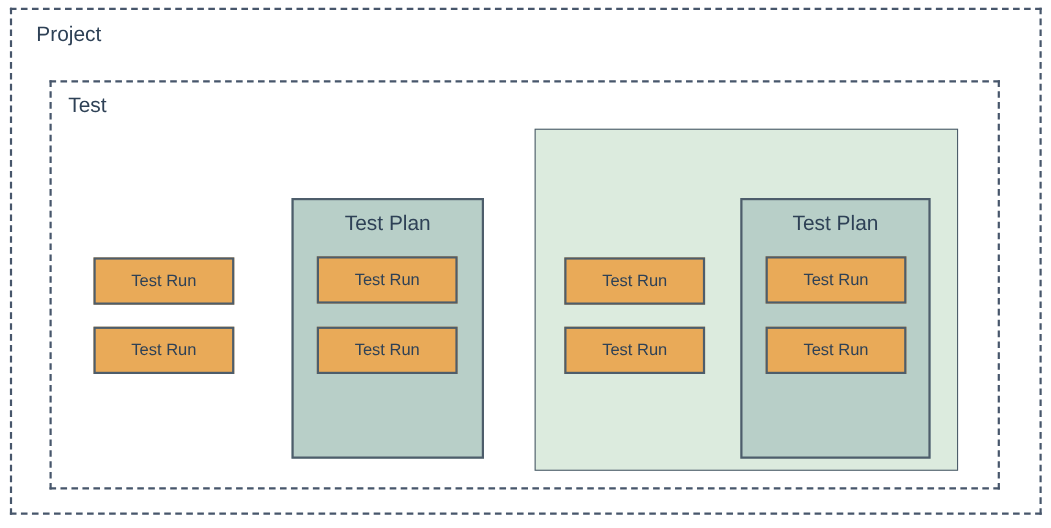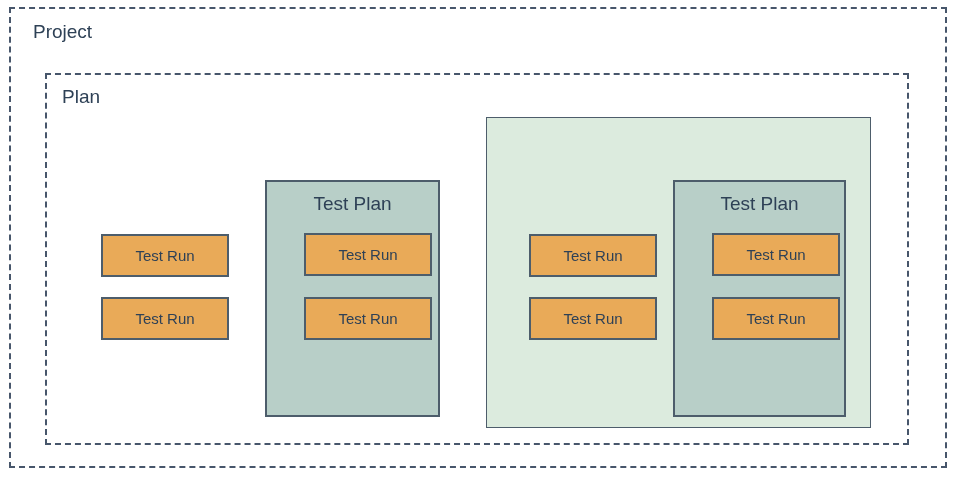--- a/index.html
+++ b/index.html
@@ -47,21 +47,20 @@
     position: absolute;
     width: 128px;
     height: 43px;
     background: var(--run-fill, #e9aa58);
     border: 2px solid var(--solid-border, #4d5d6b);
     display: flex;
     align-items: center;
     justify-content: center;
     font-size: 15px;
     color: var(--text, #2e4156);
-    margin-left: 16px;
   }
 
   
   .project { left: 9px; top: 7px; width: 938px; height: 461px; }
   .project-label { left: 22px; top: 12px; }
 
   
   .suite { left: 34px; top: 64px; width: 864px; height: 372px; }
   .suite-label { left: 15px; top: 11px; }
 
@@ -84,21 +83,21 @@
 </style>
 </head>
 <body>
 
 <div class="canvas">
 
   <div class="dashed-box project">
     <div class="label-lg project-label">Project</div>
 
     <div class="dashed-box suite">
-      <div class="label-lg suite-label">Plan</div>
+      <div class="label-lg suite-label">Test</div>
 
       <div class="run-box suite-run-1">Test Run</div>
       <div class="run-box suite-run-2">Test Run</div>
 
       <div class="plan-box plan-standalone">
         <div class="label-lg label-center plan-label">Test Plan</div>
         <div class="run-box plan-run-1">Test Run</div>
         <div class="run-box plan-run-2">Test Run</div>
       </div>
 

